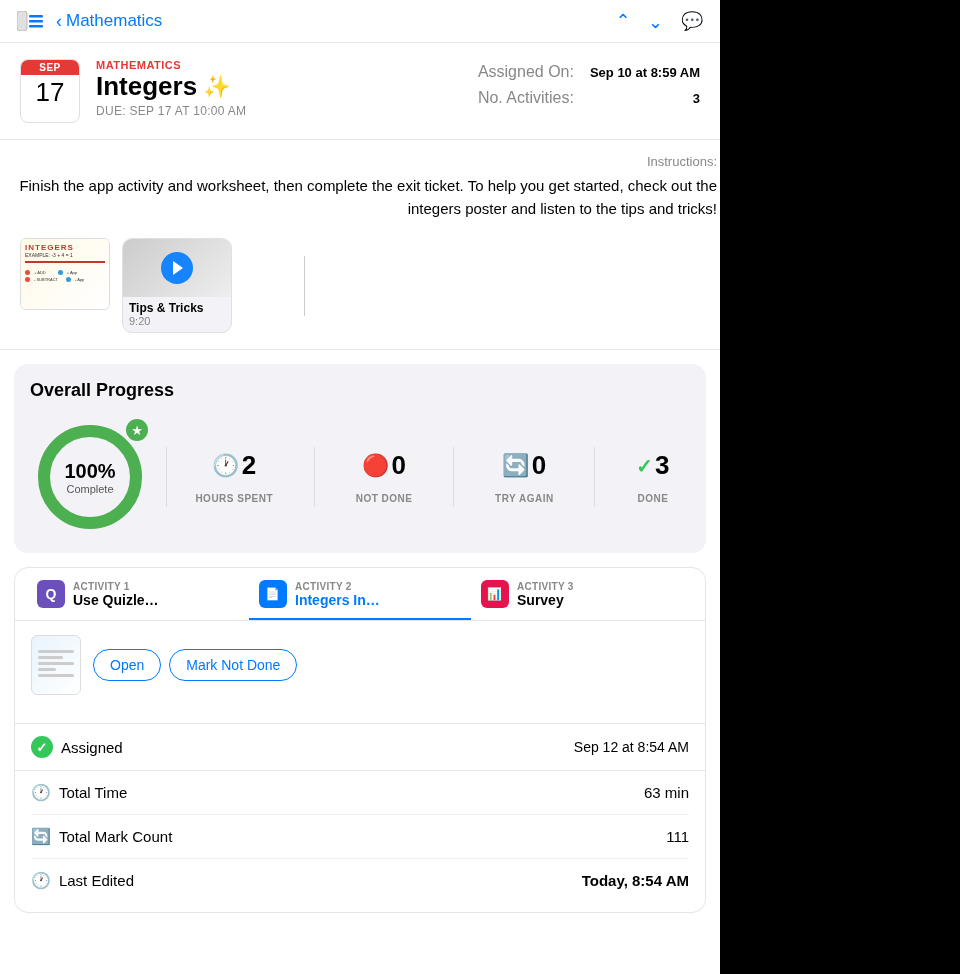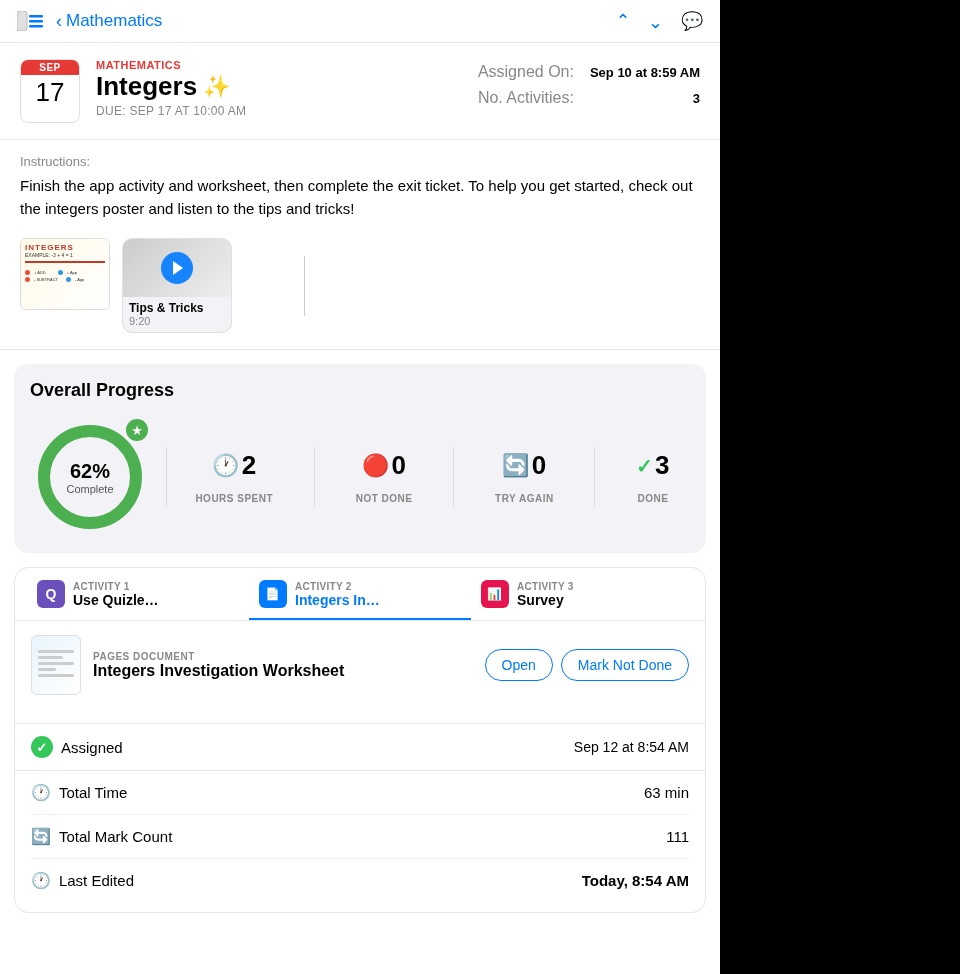--- a/index.html
+++ b/index.html
@@ -131,21 +131,22 @@
       color: #888;
     }
     .meta-value {
       font-size: 13px;
       font-weight: 600;
       color: #000;
     }
 
     
     .instructions-section {
-      padding: 14px 20px 10px;
+      padding: 14px 3px 10px;
+      text-align: right;
     }
     .instructions-title {
       font-size: 13px;
       color: #888;
       margin-bottom: 6px;
     }
     .instructions-text {
       font-size: 15px;
       color: #000;
       line-height: 1.5;
@@ -607,21 +608,21 @@
   <div class="progress-section">
     <div class="progress-title">Overall Progress</div>
     <div class="progress-content">
 
       <div class="donut-container">
         <svg class="donut-svg" viewBox="0 0 120 120">
           <circle cx="60" cy="60" r="46" fill="none" stroke="#e0e0e0" stroke-width="12"></circle>
           <circle cx="60" cy="60" r="46" fill="none" stroke="#4caf50" stroke-width="12" stroke-dasharray="289 0" stroke-linecap="round" transform="rotate(-90 60 60)"></circle>
         </svg>
         <div class="donut-center">
-          <span class="donut-pct">62%</span>
+          <span class="donut-pct">100%</span>
           <span class="donut-label">Complete</span>
         </div>
         <div class="star-badge">★</div>
       </div>
 
       <div class="progress-stats">
 
         <div class="stat-item">
           <div class="stat-top">
             <span class="stat-icon">🕐</span>
@@ -699,24 +700,20 @@
       <div class="activity-doc-row">
         <div class="doc-thumbnail">
           <div class="doc-thumb-lines">
             <div class="doc-line"></div>
             <div class="doc-line short"></div>
             <div class="doc-line"></div>
             <div class="doc-line shorter"></div>
             <div class="doc-line"></div>
           </div>
         </div>
-        <div class="doc-info">
-          <div class="doc-type">PAGES DOCUMENT</div>
-          <div class="doc-name">Integers Investigation Worksheet</div>
-        </div>
         <div class="doc-actions">
           <button class="doc-btn">Open</button>
           <button class="doc-btn">Mark Not Done</button>
         </div>
       </div>
     </div>
 
     <div class="submitted-row">
       <div class="submitted-left">
         <div class="check-circle">✓</div>

